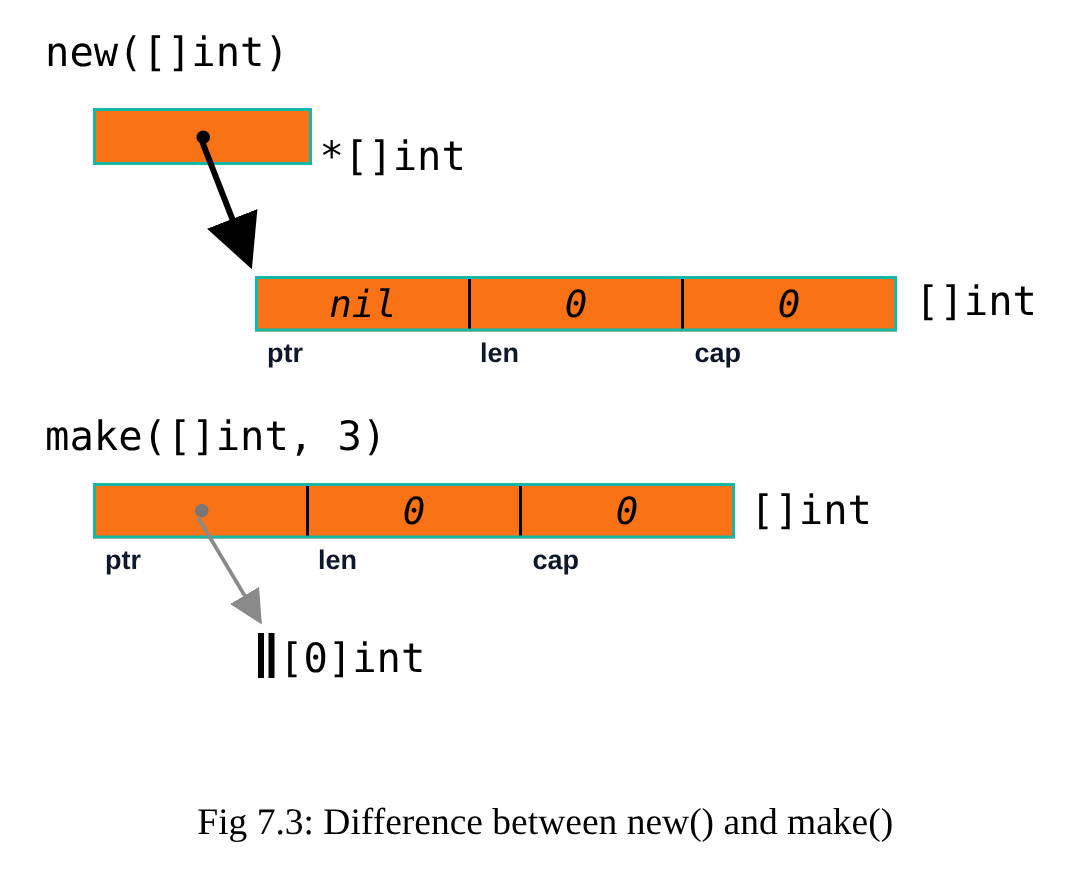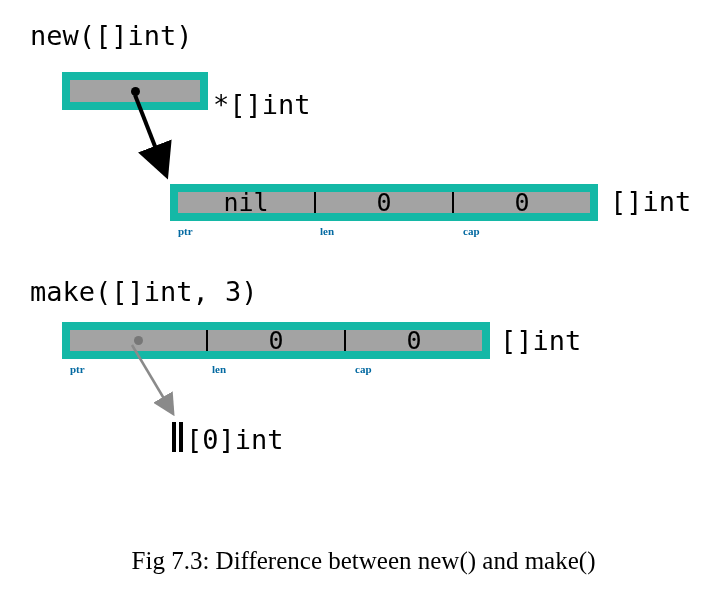--- a/index.html
+++ b/index.html
@@ -18,24 +18,25 @@
   .code-label {
     position: absolute;
     font-family: "DejaVu Sans Mono", monospace;
     font-size: 27px;
     color: #000;
     white-space: pre;
     line-height: 1;
   }
   .struct-box {
     position: absolute;
-    border: 8px solid #14b8a6;
-    background: #a3a3a3;
+    border: 2px solid #14b8a6;
+    background: #f97316;
     display: flex;
     box-sizing: border-box;
+    font-style: italic;
   }
   .cell {
     flex: 1 1 0;
     display: flex;
     align-items: center;
     justify-content: center;
     font-family: "DejaVu Sans Mono", monospace;
     font-size: 25px;
     color: #000;
     position: relative;
@@ -44,24 +45,24 @@
   .dot {
     position: absolute;
     width: 9px;
     height: 9px;
     border-radius: 50%;
   }
   .dot.black { background: #000; }
   .dot.gray  { background: #777; }
   .field-label {
     position: absolute;
-    font-family: Liberation Serif, serif;
-    font-size: 11px;
+    font-family: Liberation Sans, sans-serif;
+    font-size: 18px;
     font-weight: 600;
-    color: #0369a1;
+    color: #0f172a;
     line-height: 1;
   }
   .overlay {
     position: absolute;
     left: 0; top: 0;
     pointer-events: none;
   }
   .empty-array-bars {
     position: absolute;
     display: flex;
@@ -147,15 +148,15 @@
         <path d="M0,0 L9,4.5 L0,9 z" fill="#000"></path>
       </marker>
       <marker id="arrow-gray" markerWidth="9" markerHeight="9" refX="7" refY="4.5" orient="auto">
         <path d="M0,0 L9,4.5 L0,9 z" fill="#8a8a8a"></path>
       </marker>
     </defs>
     <line x1="135" y1="95" x2="165" y2="172" stroke="#000" stroke-width="4" marker-end="url(#arrow-black)"></line>
     <line x1="132" y1="345" x2="172" y2="412" stroke="#8a8a8a" stroke-width="2.5" marker-end="url(#arrow-gray)"></line>
   </svg>
 
-  <div class="caption" style="top:548px;">Fig 7.3: Difference between new() and make()</div>
+  <div class="caption" style="top:536px;">Fig 7.3: Difference between new() and make()</div>
 
 </div>
 
 </body></html>

